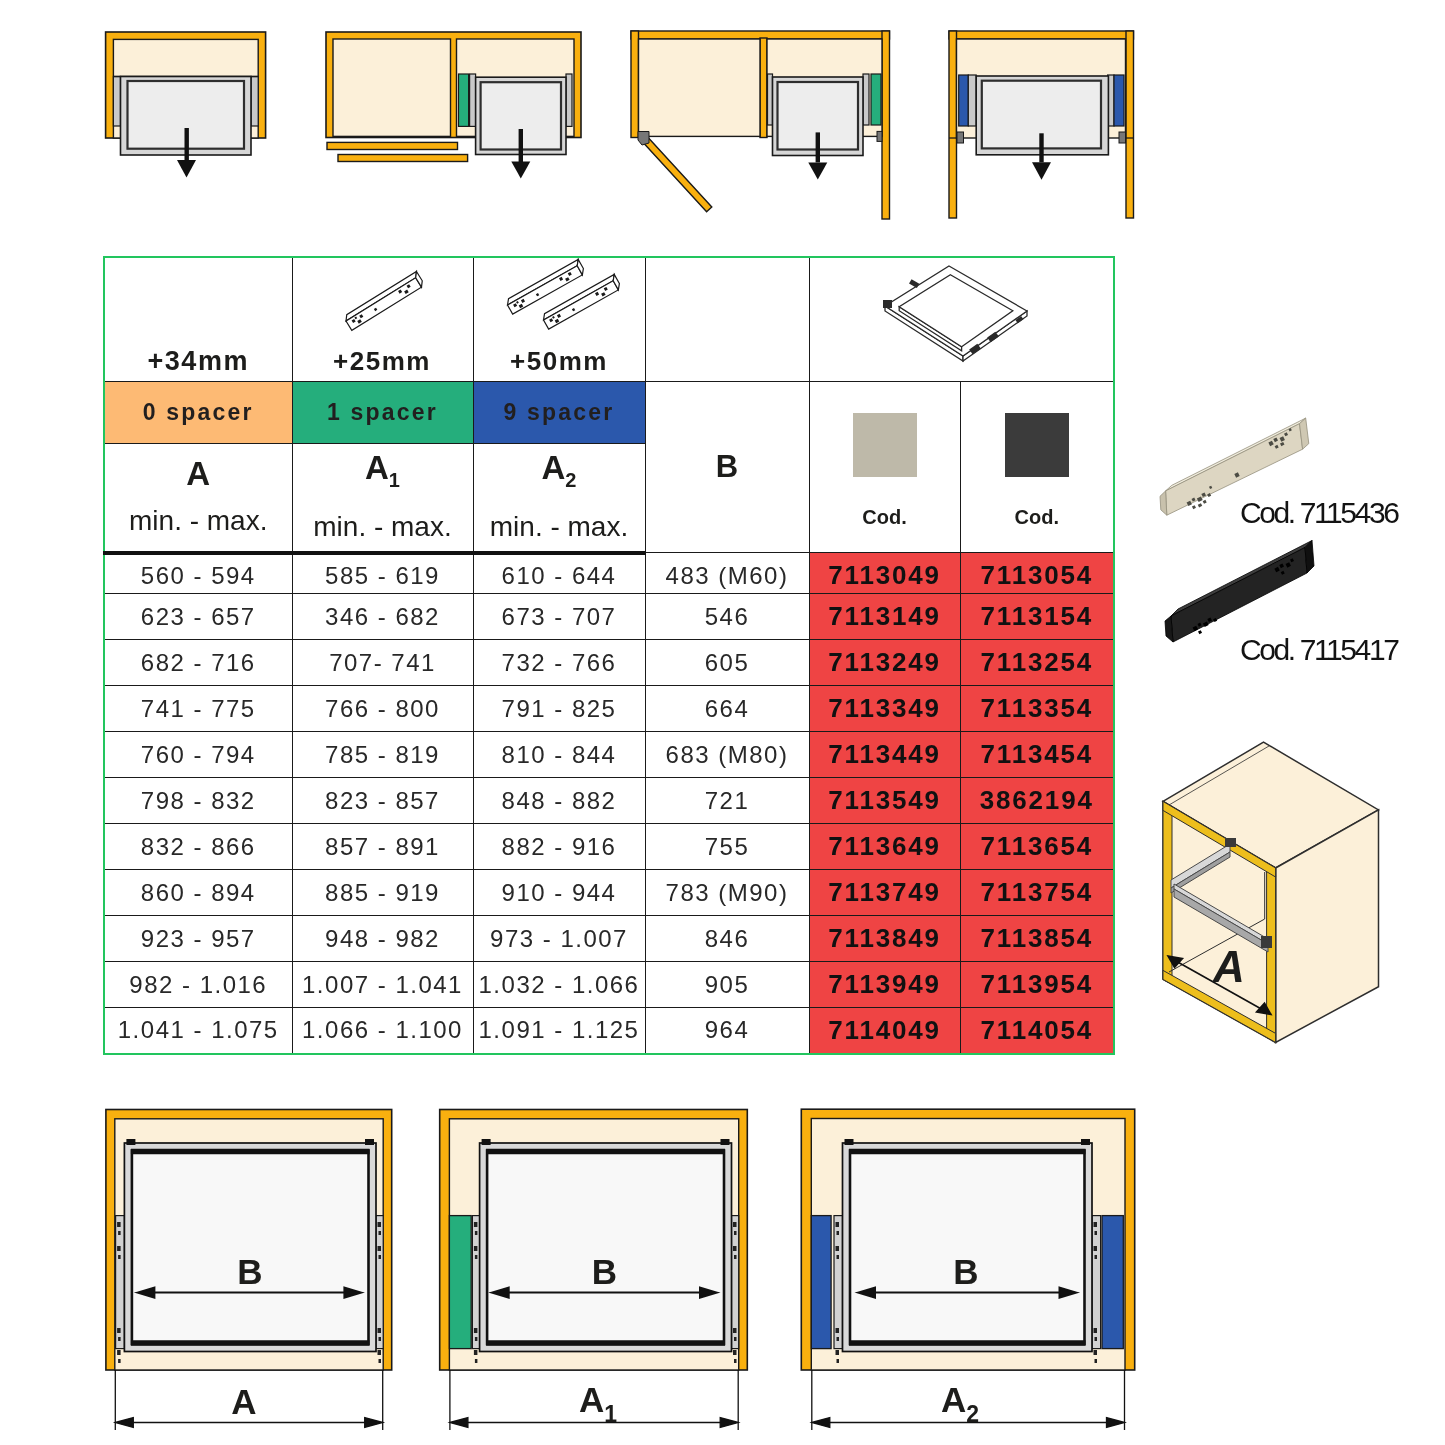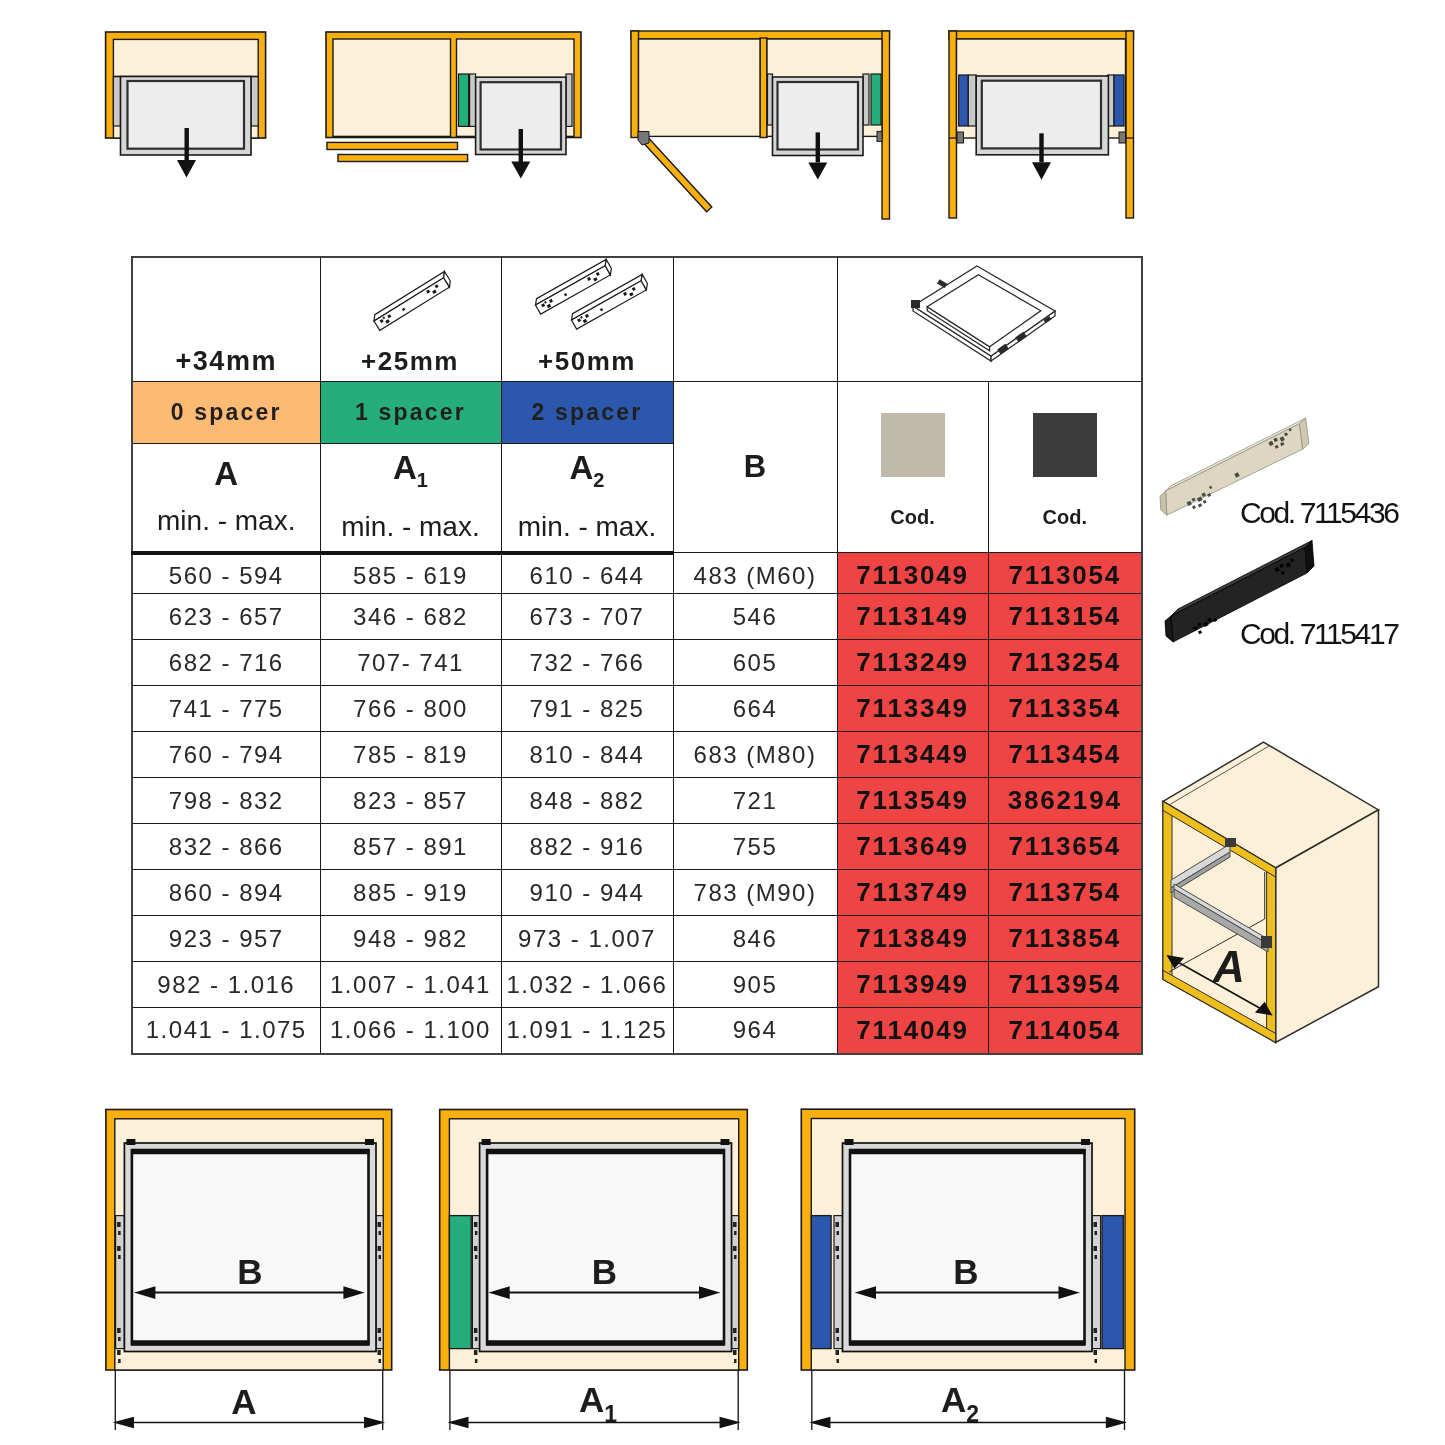--- a/index.html
+++ b/index.html
@@ -1,20 +1,20 @@
 <!DOCTYPE html>
 <html><head>
 <meta charset="utf-8">
 <style>
   * { margin:0; padding:0; box-sizing:border-box; }
   html,body { width:1445px; height:1445px; background:#fff; }
   body { font-family:"Liberation Sans", sans-serif; position:relative; overflow:hidden; color:#1d1d1b; }
   .abs { position:absolute; }
 
-  table.main { border-collapse:collapse; table-layout:fixed; position:absolute; left:131px; top:256px; border:2px solid #404040; }
+  table.main { border-collapse:collapse; table-layout:fixed; position:absolute; left:103px; top:256px; border:2px solid #22c55e; }
   table.main td { border:1px solid #1a1a1a; text-align:center; vertical-align:middle; padding:0; overflow:hidden; }
   .hdr1 td { height:121px; }
   .rowB td { height:62px; }
   .rowC td { height:109px; border-bottom:4px solid #111 !important; }
   .data td { height:46px; font-size:24px; letter-spacing:1.5px; color:#282828; }
   .data td.cod { background:#ef4444; font-weight:bold; font-size:26px; color:#111; letter-spacing:1.8px; }
   .plus { font-weight:bold; font-size:27px; letter-spacing:1.5px; color:#1d1d1b; }
   .spacer-cell { font-weight:bold; font-size:23px; letter-spacing:2.2px; color:#221f1f; }
   .r1 td { height:41px !important; padding-top:5px !important; }
   .bgO { background:#fdba74; }
@@ -121,21 +121,21 @@
 <rect x="160" y="88" width="10" height="6" transform="rotate(-35 165 91)"></rect>
 <rect x="206" y="60" width="7" height="4" transform="rotate(-35 209 62)"></rect>
 </g>
 </g>
           </svg>
     </td>
   </tr>
   <tr class="rowB">
     <td class="bgO spacer-cell">0 spacer</td>
     <td class="bgG spacer-cell">1 spacer</td>
-    <td class="bgB2 spacer-cell">2 spacer</td>
+    <td class="bgB2 spacer-cell">9 spacer</td>
     <td rowspan="2" class="bHdr">B</td>
     <td rowspan="2">
       <div style="position:relative;height:166px">
         <div style="position:absolute;left:50%;transform:translateX(-50%);top:29px;width:64px;height:64px;background:#beb9a9"></div>
         <div class="codHdr" style="position:absolute;top:122px;width:100%;text-align:center">Cod.</div>
       </div>
     </td>
     <td rowspan="2">
       <div style="position:relative;height:166px">
         <div style="position:absolute;left:50%;transform:translateX(-50%);top:29px;width:64px;height:64px;background:#3b3b3b"></div>
@@ -354,21 +354,21 @@
 </g>
 <g transform="translate(146,185) rotate(-27)" fill="#000">
 <rect x="-12" y="-2" width="4" height="4"></rect>
 <rect x="-6" y="-3" width="3.5" height="3.5"></rect>
 <rect x="0" y="-1" width="4" height="4"></rect>
 <rect x="6" y="-3" width="3" height="3"></rect>
 <rect x="-8" y="4" width="3" height="3"></rect>
 </g>
 </svg>
 <div class="codTxt" style="left:1240px;top:496px">Cod. 7115436</div>
-<div class="codTxt" style="left:1240px;top:617px">Cod. 7115417</div>
+<div class="codTxt" style="left:1240px;top:633px">Cod. 7115417</div>
 <svg class="abs" id="cab3d" style="left:1145px;top:730px" width="250" height="330" viewBox="0 0 250 330">
 <polygon points="18,71.4 118.5,12.1 233.5,79.9 130.6,138" fill="#fcf0d9" stroke="#2e2e2e" stroke-width="1.5"></polygon>
 <polygon points="130.6,138 233.5,79.9 233.5,256.7 130.6,312.4" fill="#fcf0d9" stroke="#2e2e2e" stroke-width="1.5"></polygon>
 <polygon points="18,71.4 130.6,138 130.6,312.4 18,249.4" fill="#fcf0d9" stroke="#2e2e2e" stroke-width="1.5"></polygon>
 <line x1="24" y1="75" x2="124.5" y2="15.7" stroke="#2e2e2e" stroke-width="0.8"></line>
 <polygon points="18,71.4 27,76.7 27,254.4 18,249.4" fill="#edbe1c" stroke="#2e2e2e" stroke-width="1"></polygon>
 <polygon points="121.6,132.7 130.6,138 130.6,312.4 121.6,307.4" fill="#edbe1c" stroke="#2e2e2e" stroke-width="1"></polygon>
 <polygon points="18,71.4 130.6,138 130.6,147 18,80.4" fill="#edbe1c" stroke="#2e2e2e" stroke-width="1"></polygon>
 <polygon points="18,240.4 130.6,303.4 130.6,312.4 18,249.4" fill="#edbe1c" stroke="#2e2e2e" stroke-width="1"></polygon>
 <line x1="24" y1="242" x2="119.7" y2="189" stroke="#2e2e2e" stroke-width="1"></line>

